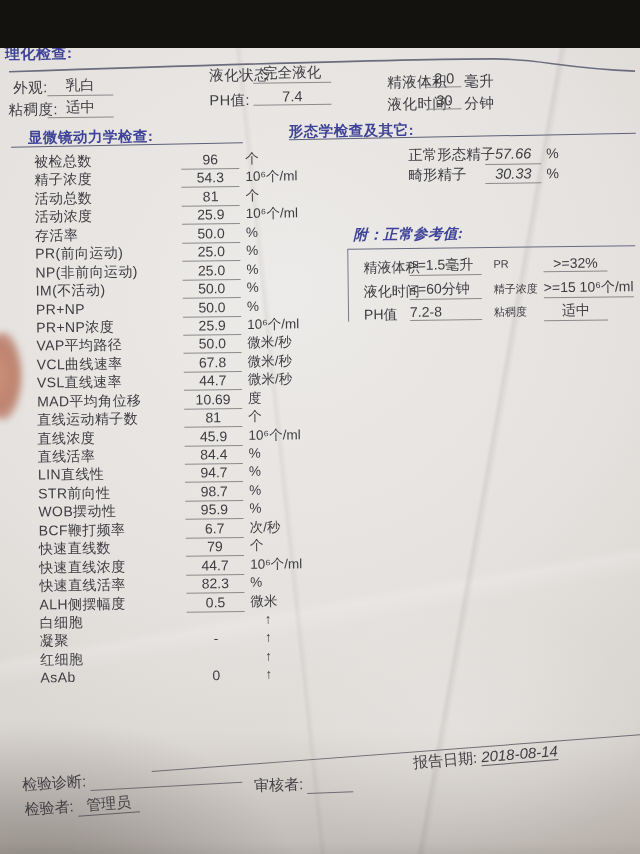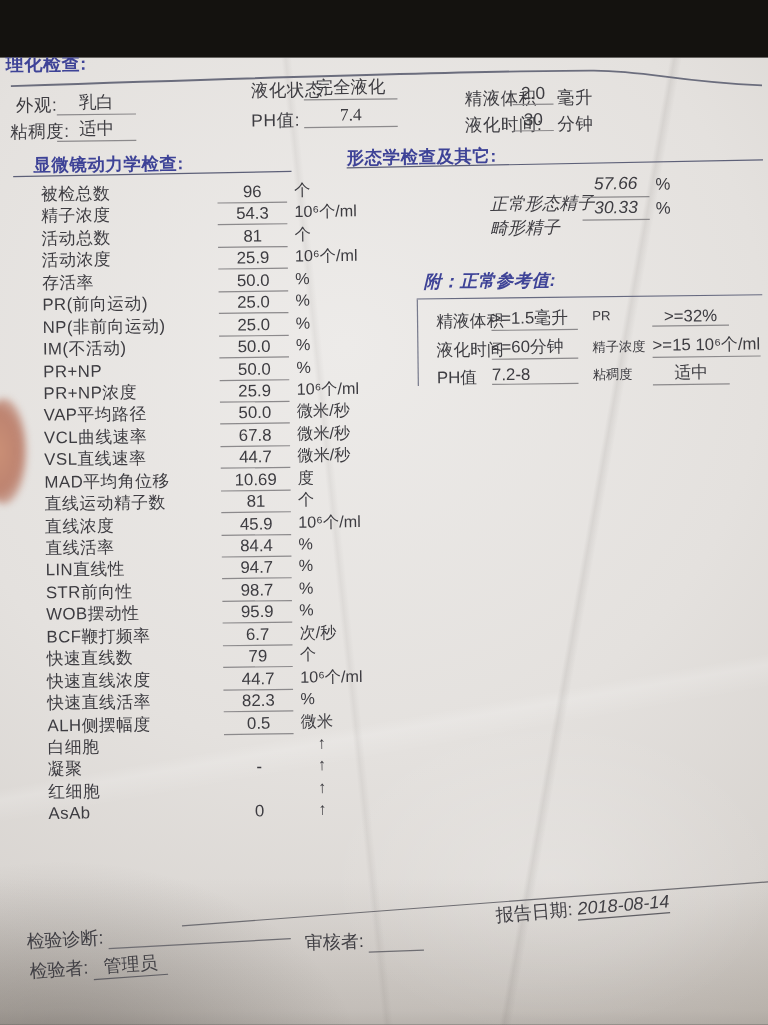--- a/index.html
+++ b/index.html
@@ -31,21 +31,21 @@
   .krow{position:relative;height:18.45px;}
   .krow .klabel{position:absolute;left:23px;top:0;font-size:14px;line-height:18.4px;
                 letter-spacing:.4px;white-space:nowrap;}
   .krow .kval{position:absolute;left:170px;top:0;width:58px;text-align:center;font-size:14px;
               line-height:18px;border-bottom:1.2px solid #8c8a8c;}
   .krow.bare .kval{border-bottom:none;}
   .krow .kunit{position:absolute;left:234px;top:0;font-size:13.5px;line-height:18.4px;white-space:nowrap;}
   
   #morph-rows{position:absolute;left:400px;top:99px;width:235px;}
   .mrow{position:relative;height:19.5px;}
-  .mrow .mlabel{position:absolute;left:12px;top:16px;font-size:14.5px;line-height:19.5px;white-space:nowrap;font-style:italic;}
+  .mrow .mlabel{position:absolute;left:12px;top:0;font-size:14.5px;line-height:19.5px;white-space:nowrap;}
   .mrow .mval{position:absolute;left:89px;top:0;width:56px;text-align:center;font-size:14.5px;
               line-height:18.5px;border-bottom:1.2px solid #8c8a8c;font-style:italic;}
   .mrow .munit{position:absolute;left:150px;top:0;font-size:14px;line-height:19.5px;}
   
   #ref-box{position:absolute;left:350px;top:178px;width:288px;}
   #ref-title{font-size:14.5px;font-style:italic;letter-spacing:.5px;padding-left:6px;}
   #ref-inner{margin-top:4px;border-top:1.6px solid #676a80;position:relative;padding:8px 0 2px 0;}
   #ref-inner:before{content:"";position:absolute;left:0;top:0;height:72px;border-left:1.4px solid #777a8c;}
   .refrow{position:relative;height:23.5px;}
   .refrow .r1l{position:absolute;left:16px;top:2px;font-size:14px;white-space:nowrap;}
@@ -82,21 +82,21 @@
     <span class="abs lbl" style="left:18px;top:27px;">外观:</span>
     <span class="abs uval" style="left:52px;top:25px;width:66px;">乳白</span>
 
     <span class="abs lbl" style="left:13px;top:49px;">粘稠度:</span>
     <span class="abs uval" style="left:52px;top:47px;width:66px;">适中</span>
 
     <span class="abs lbl" style="left:214px;top:17px;">液化状态:</span>
     <span class="abs uval" style="left:258px;top:15px;width:78px;">完全液化</span>
 
     <span class="abs lbl" style="left:214px;top:42px;">PH值:</span>
-    <span class="abs uval" style="left:258px;top:40px;width:78px;font-family:Liberation Serif, serif;">7.4</span>
+    <span class="abs uval" style="left:258px;top:40px;width:78px;">7.4</span>
 
     <span class="abs lbl" style="left:392px;top:26px;">精液体积</span>
     <span class="abs uval" style="left:432px;top:24px;width:34px;">2.0</span>
     <span class="abs lbl" style="left:469px;top:26px;">毫升</span>
 
     <span class="abs lbl" style="left:392px;top:48px;">液化时间:</span>
     <span class="abs uval" style="left:432px;top:46px;width:34px;">30</span>
     <span class="abs lbl" style="left:469px;top:48px;">分钟</span>
 
     <div class="abs blue lbl" style="left:32px;top:77px;">显微镜动力学检查:</div>

